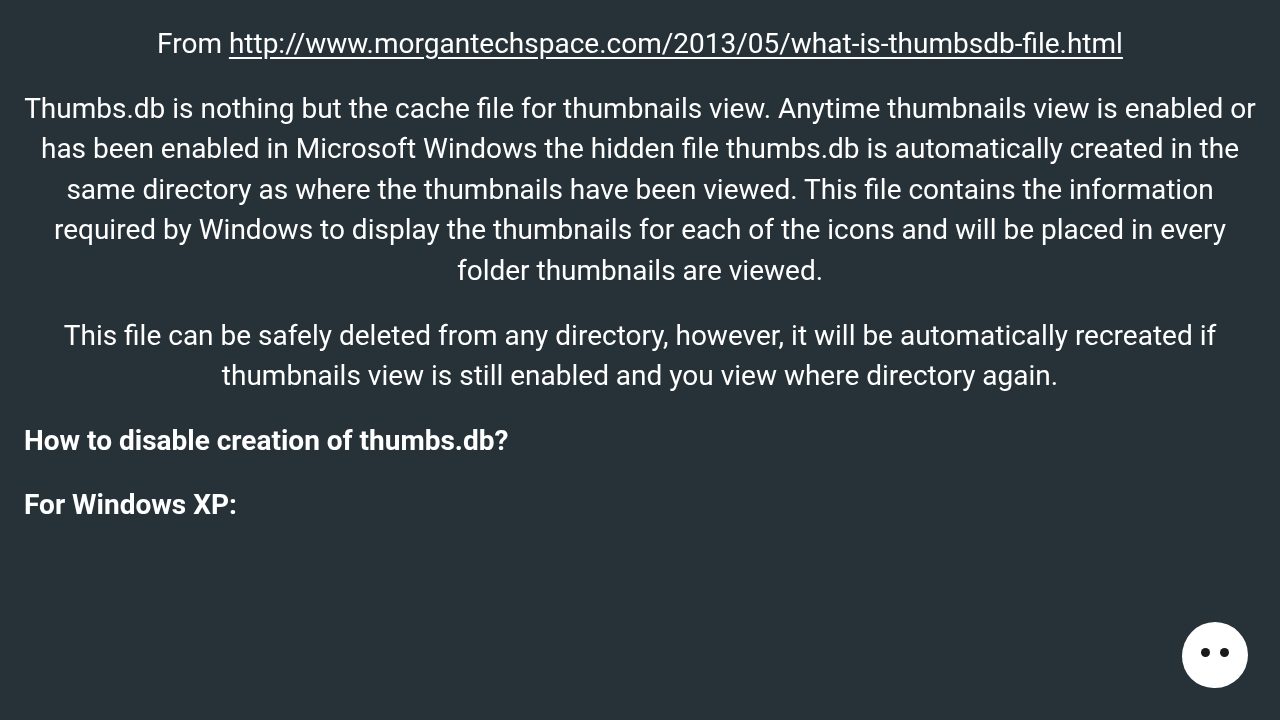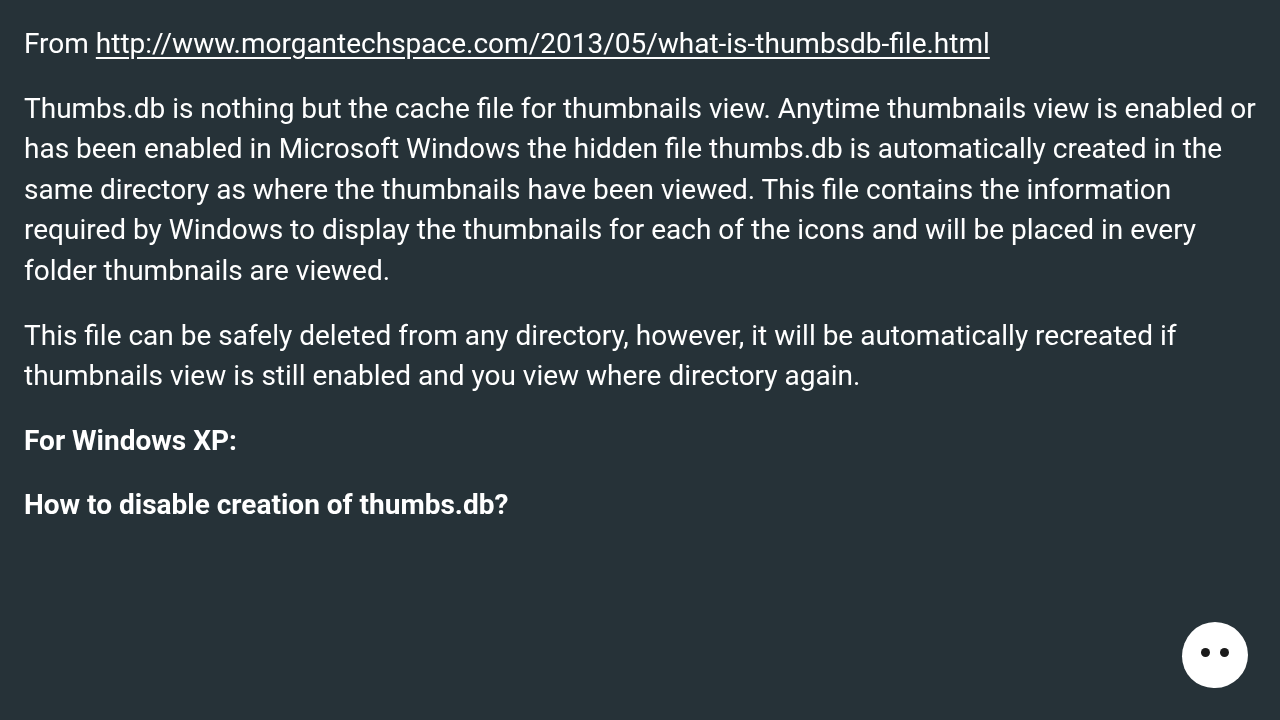--- a/index.html
+++ b/index.html
@@ -13,27 +13,29 @@
     overflow: hidden;
   }
   .content {
     padding: 24px 24px 0 24px;
     font-size: 28px;
     line-height: 1.45;
     font-weight: 400;
   }
   .source-line {
     margin-bottom: 24px;
+    text-align: center;
   }
   .url {
     text-decoration: underline;
     text-underline-offset: 4px;
   }
   .para {
     margin-bottom: 24px;
+    text-align: center;
   }
   .bold {
     font-weight: 700;
     margin-bottom: 24px;
   }
   .avatar {
     position: absolute;
     right: 32px;
     bottom: 32px;
     width: 66px;
@@ -59,22 +61,22 @@
 <div class="content">
 
   <div class="source-line">
     <span>From </span><span class="url">http://www.morgantechspace.com/2013/05/what-is-thumbsdb-file.html</span>
   </div>
 
   <div class="para">Thumbs.db is nothing but the cache file for thumbnails view. Anytime thumbnails view is enabled or has been enabled in Microsoft Windows the hidden file thumbs.db is automatically created in the same directory as where the thumbnails have been viewed. This file contains the information required by Windows to display the thumbnails for each of the icons and will be placed in every folder thumbnails are viewed.</div>
 
   <div class="para">This file can be safely deleted from any directory, however, it will be automatically recreated if thumbnails view is still enabled and you view where directory again.</div>
 
+  <div class="bold">How to disable creation of thumbs.db?</div>
+
   <div class="bold">For Windows XP:</div>
-
-  <div class="bold">How to disable creation of thumbs.db?</div>
 
 </div>
 
 <div class="avatar">
   <div class="eye"></div>
   <div class="eye"></div>
 </div>
 
 </body></html>

